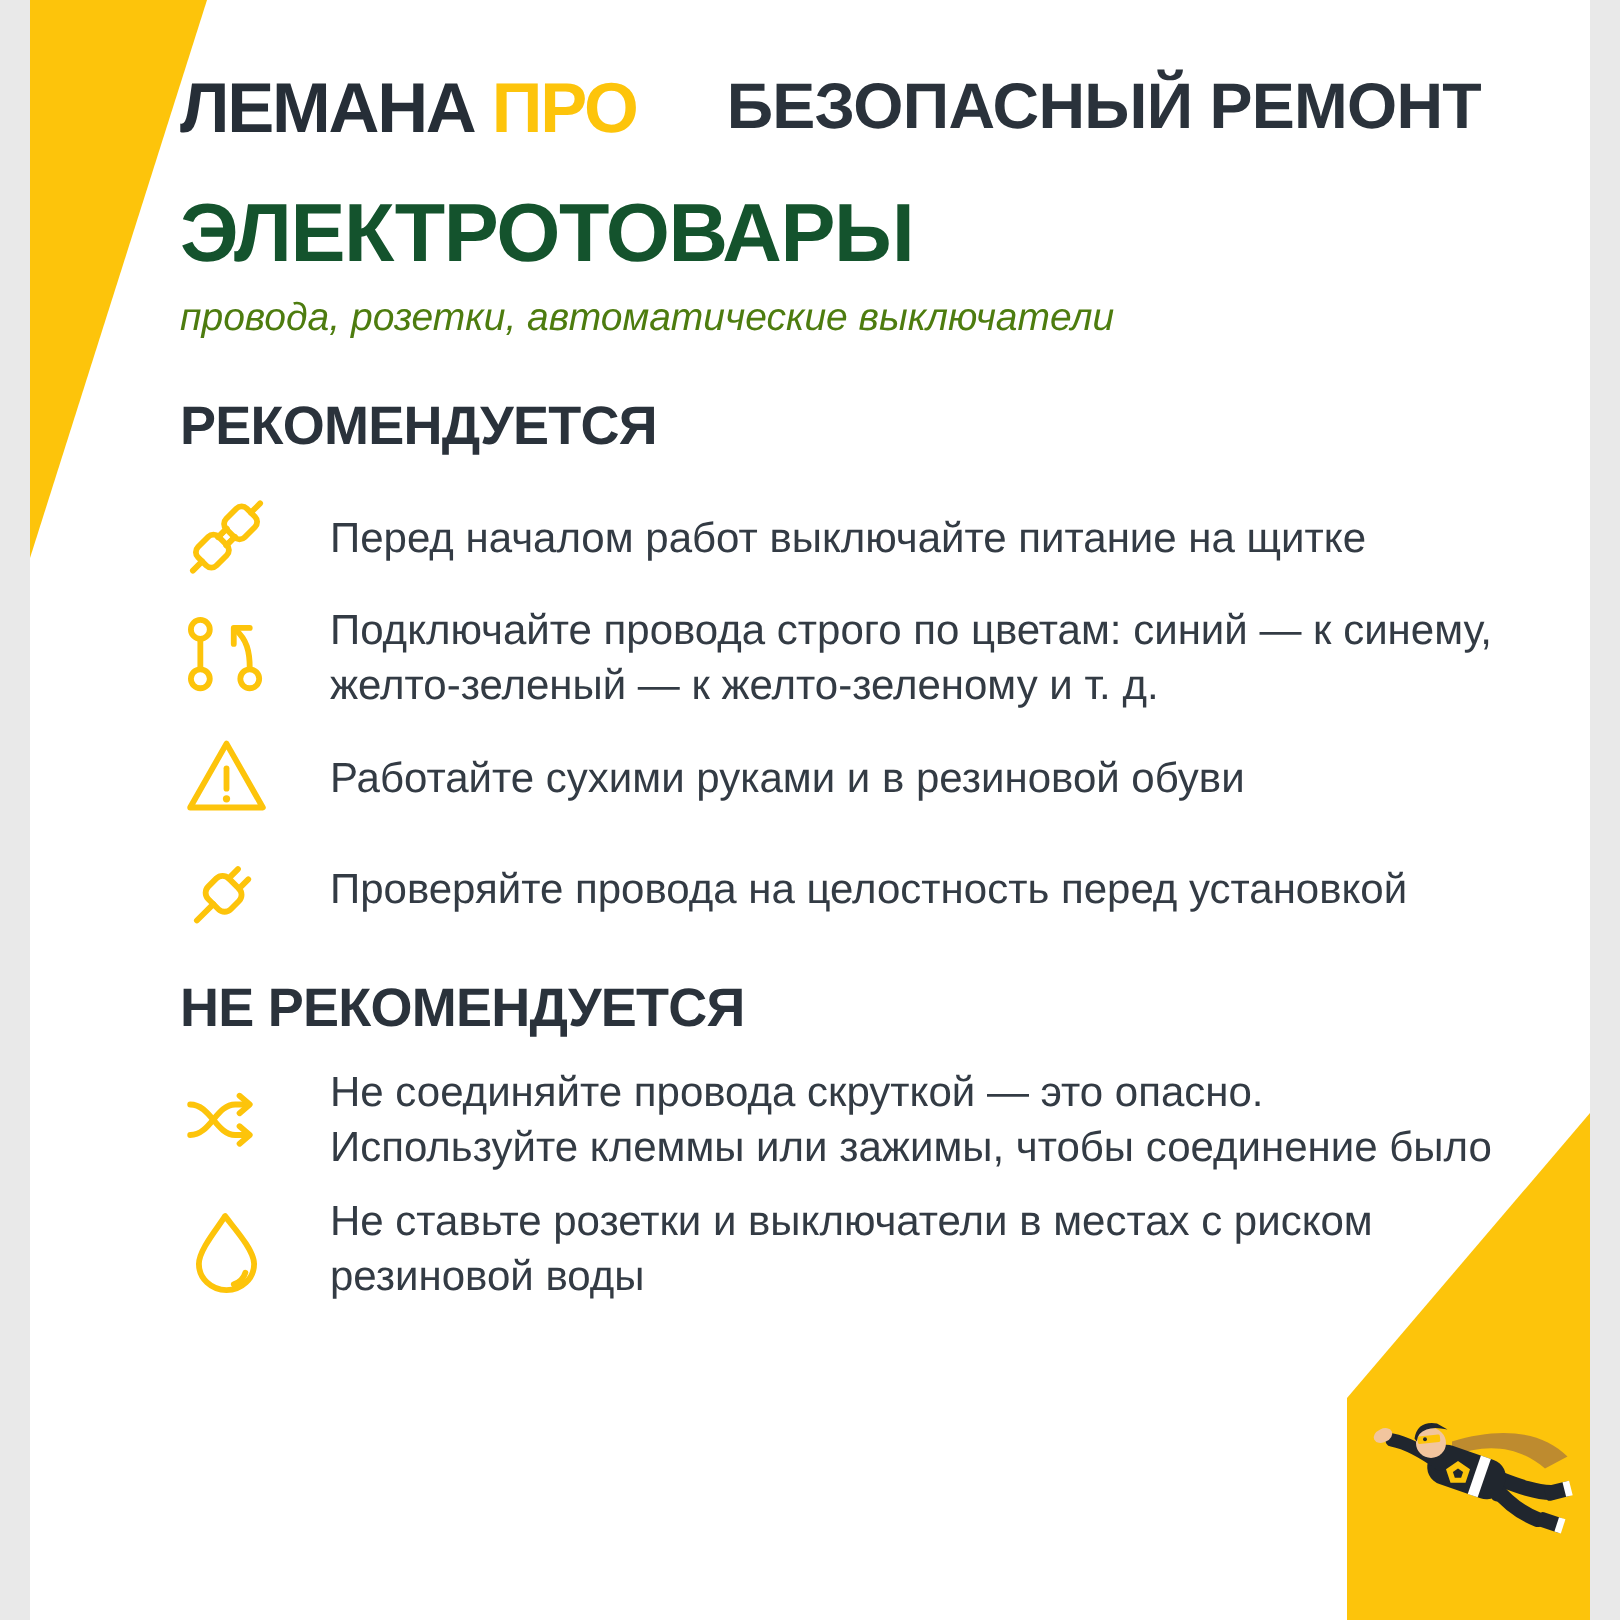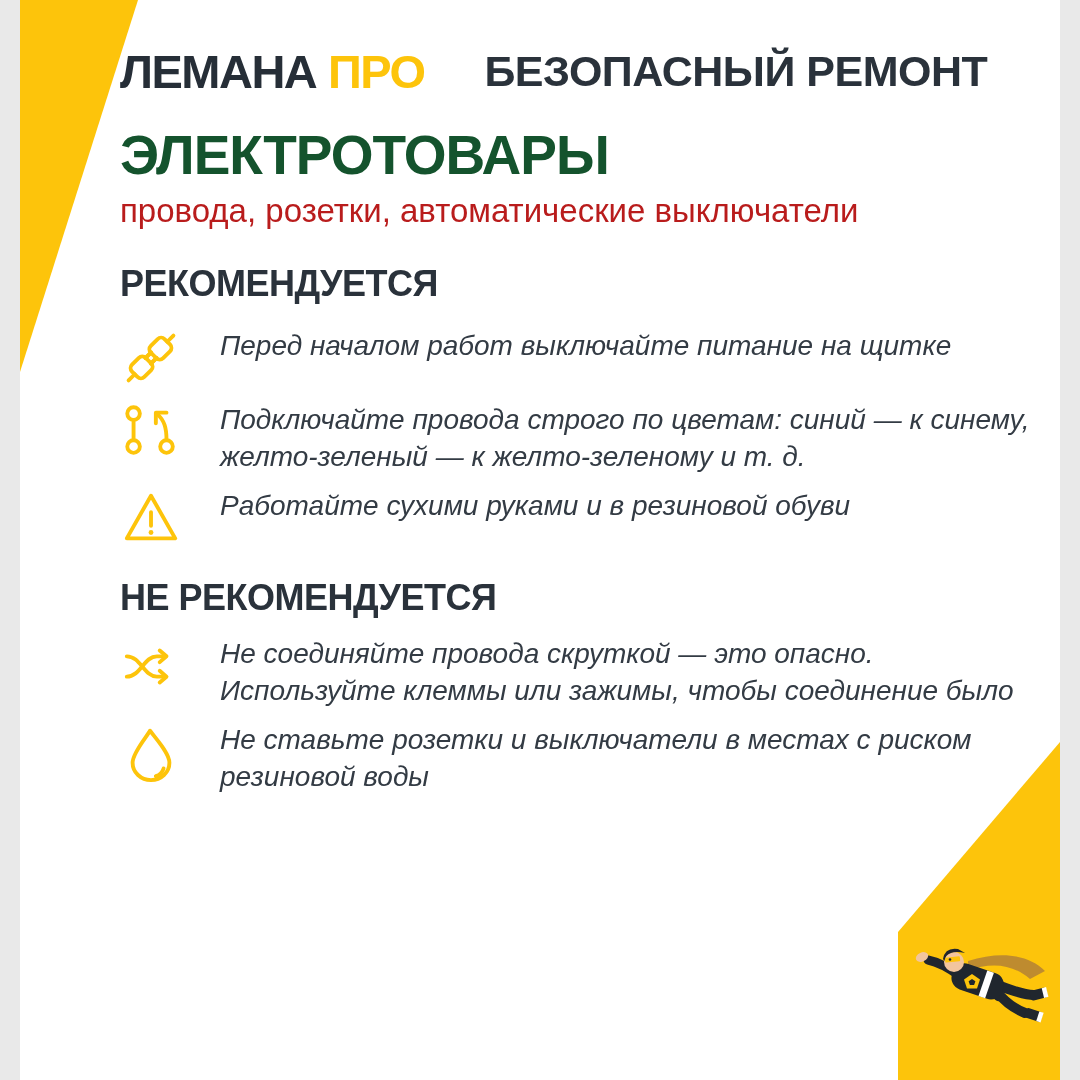--- a/index.html
+++ b/index.html
@@ -24,30 +24,30 @@
   .logo .pro { color:#FDC40B; }
   .header-title {
     font-size:43px; font-weight:800; letter-spacing:-0.5px; color:#2A323B;
   }
 
   .content { position:absolute; left:100px; top:126px; width:890px; }
   .page-title {
     font-size:55px; font-weight:800; letter-spacing:-1px; line-height:58px; color:#14532d;
   }
   .page-subtitle {
-    margin-top:9px; font-size:33px; line-height:36px; color:#b91c1c; font-weight:400;
+    margin-top:9px; font-size:26px; line-height:36px; color:#4d7c0f; font-weight:400;font-style:italic;
   }
   .section-title {
     font-size:36px; font-weight:800; letter-spacing:-0.5px; line-height:38px; color:#2A323B;
   }
   .section-1 .section-title { margin-top:36px; }
   .section-2 .section-title { margin-top:30px; }
   .items { margin-top:24px; }
   .section-2 .items { margin-top:18px; }
-  .item { display:flex; margin-bottom:12px;font-style:italic; }
+  .item { display:flex; align-items:center; margin-bottom:12px; }
   .item .icon-box { width:62px; height:62px; flex:none; margin-right:38px; }
   .item .icon-box svg { width:62px; height:62px; display:block; }
   .item .text { font-size:28px; line-height:37px; color:#333B44; }
   .item .text div { white-space:nowrap; }
 </style>
 </head>
 <body>
 
 <div class="page">
 
@@ -154,20 +154,33 @@
               <path d="M32,9 L57,53 H7 Z"></path>
               <path d="M32,26 V40"></path>
               <circle cx="32" cy="47" r="2.5" fill="#FDC40B" stroke="none"></circle>
             </svg>
           </div>
           <div class="text">
             <div>Работайте сухими руками и в резиновой обуви</div>
           </div>
         </div>
 
+        <div class="item">
+          <div class="icon-box">
+            <svg viewBox="0 0 64 64" fill="none" stroke="#FDC40B" stroke-width="4" stroke-linecap="round" stroke-linejoin="round">
+              <g transform="translate(30,36) rotate(45)">
+                <rect x="-11" y="-10" width="22" height="20" rx="6"></rect>
+                <path d="M-5,-10 V-19 M5,-10 V-19 M0,10 V26"></path>
+              </g>
+            </svg>
+          </div>
+          <div class="text">
+            <div>Проверяйте провода на целостность перед установкой</div>
+          </div>
+        </div>
 
       </div>
     </div>
 
     <div class="section-2">
       <div class="section-title">НЕ РЕКОМЕНДУЕТСЯ</div>
       <div class="items">
 
         <div class="item">
           <div class="icon-box">

